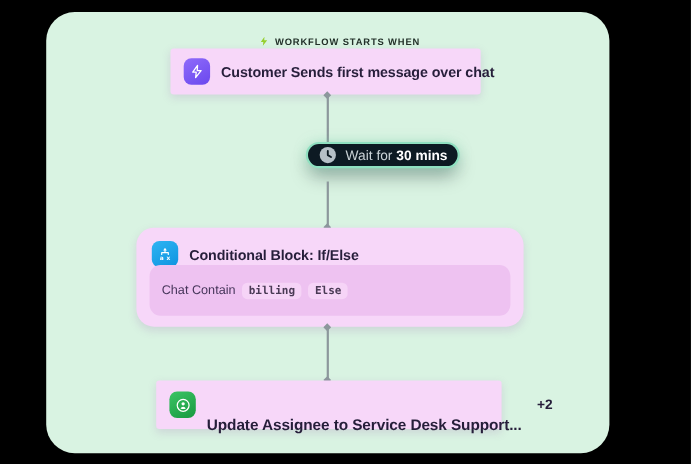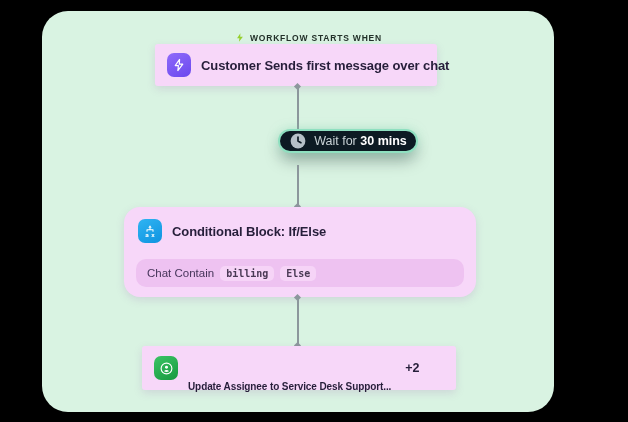--- a/index.html
+++ b/index.html
@@ -20,32 +20,32 @@
   .card{position:absolute;background:var(--card-bg);border-radius:3px;display:flex;align-items:center;gap:10px;padding:0 12px;box-shadow:0 3px 8px rgba(150,90,170,0.18);cursor:pointer;}
   .card .title{font-size:13px;font-weight:700;color:var(--title-text);letter-spacing:-0.1px;white-space:nowrap;}
 
   .node-icon{width:24px;height:24px;border-radius:7px;display:flex;align-items:center;justify-content:center;flex:0 0 auto;}
   .icon-trigger{background:linear-gradient(150deg,#8f6bfa,#6a48ee);}
   .icon-conditional{background:linear-gradient(150deg,#2fb4f2,#0f93e0);}
   .icon-action{background:linear-gradient(150deg,#3bc465,#17993f);}
 
   .node-trigger{left:113px;top:33px;width:282px;height:42px;}
   .node-action{left:100px;top:335px;width:314px;height:44px;}
-  .node-action .title{font-size:10px;margin-top:36px;}
+  .node-action .title{font-size:14px;margin-top:36px;}
   .node-action .more{font-size:12.5px;font-weight:700;color:var(--title-text);margin-left:4px;}
 
   .node-wait{position:absolute;left:190px;top:120px;width:136px;height:20px;background:var(--wait-bg);border-radius:17px;display:flex;align-items:center;justify-content:center;gap:7px;cursor:pointer;
     box-shadow:0 0 0 2px var(--wait-ring),0 0 12px rgba(120,220,180,0.55),0 9px 16px rgba(10,22,30,0.35);margin-left:48px;}
   .node-wait .wait-text{font-size:12.5px;color:var(--wait-text);white-space:nowrap;}
   .node-wait .wait-text b{color:var(--wait-text-strong);font-weight:700;}
 
   .node-conditional{position:absolute;left:82px;top:196px;width:352px;height:90px;background:var(--card-bg);border-radius:16px;box-shadow:0 3px 8px rgba(150,90,170,0.18);cursor:pointer;text-align:center;}
   .cond-head{display:flex;align-items:center;gap:10px;padding:12px 14px 0 14px;}
   .cond-head .title{font-size:13px;font-weight:700;color:var(--title-text);letter-spacing:-0.1px;}
-  .cond-subrow{position:absolute;left:12px;right:12px;bottom:10px;height:28px;background:var(--subrow-bg);border-radius:10px;display:flex;align-items:center;gap:6px;padding:0 11px;white-space:nowrap;}
+  .cond-subrow{position:absolute;left:12px;right:12px;bottom:10px;height:46px;background:var(--subrow-bg);border-radius:10px;display:flex;align-items:center;gap:6px;padding:0 11px;white-space:nowrap;}
   .cond-subrow .frag{font-size:11.5px;color:var(--muted-text);}
   .chip{background:var(--chip-bg);border-radius:5px;padding:2px 6px;font-family:"DejaVu Sans Mono",monospace;font-size:10px;color:#4a3a55;font-weight:bold;}
 
   .connector{position:absolute;left:255px;width:1.5px;background:var(--connector);}
   .conn-1{top:75px;height:45px;}
   .conn-2{top:154px;height:42px;}
   .conn-3{top:286px;height:49px;}
   .dot{position:absolute;left:-1.9px;width:5px;height:5px;background:var(--connector);transform:rotate(45deg);}
   .dot-top{top:-2px;} .dot-bottom{bottom:-2px;}
 </style>

